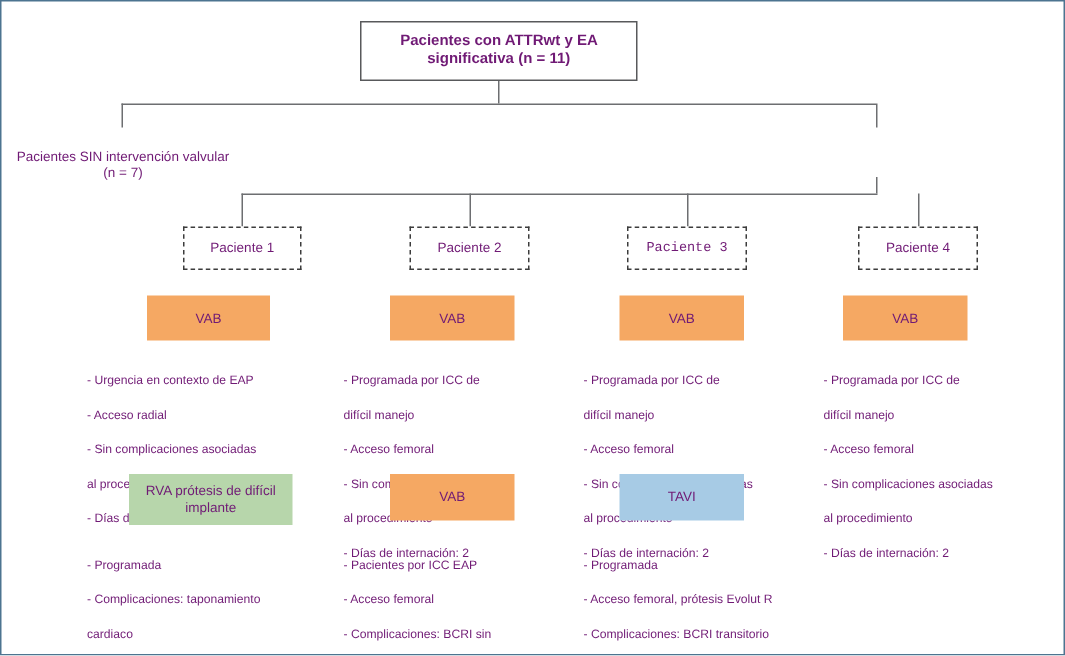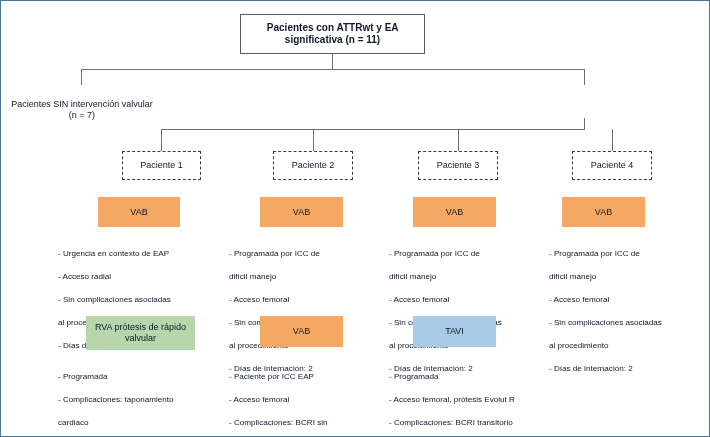--- a/index.html
+++ b/index.html
@@ -9,21 +9,21 @@
   }
   #page {
     position: relative;
     width: 710px;
     height: 437px;
     background: #ffffff;
     box-sizing: border-box;
     border: 1px solid #4d7490;
     overflow: hidden;
     font-family: "Liberation Sans", sans-serif;
-    color: #0f172a;
+    color: #701a75;
   }
 
   
   .box {
     position: absolute;
     box-sizing: border-box;
     display: flex;
     align-items: center;
     justify-content: center;
     text-align: center;
@@ -105,21 +105,21 @@
   <div class="ln-v" style="left:312px; top:128px; height:22px;"></div>
   <div class="ln-v" style="left:457px; top:128px; height:22px;"></div>
   <div class="ln-v" style="left:611px; top:128px; height:22px;"></div>
 
   <div class="box box-dashed" style="left:121px; top:150px; width:79px; height:29px;">
     <span>Paciente 1</span>
   </div>
   <div class="box box-dashed" style="left:272px; top:150px; width:80px; height:29px;">
     <span>Paciente 2</span>
   </div>
-  <div class="box box-dashed" style="left:417px; top:150px; width:80px; height:29px;">
+  <div class="box box-dashed" style="left:417px; top:150px; width:80px; height:29px;font-family:Liberation Mono, monospace;">
     <span>Paciente 3</span>
   </div>
   <div class="box box-dashed" style="left:571px; top:150px; width:80px; height:29px;text-align:center;">
     <span>Paciente 4</span>
   </div>
 
   <div class="box box-proc c-orange" style="left:97px; top:196px; width:82px; height:30px;">
     <span>VAB</span>
   </div>
   <div class="box box-proc c-orange" style="left:259px; top:196px; width:83px; height:30px;">
@@ -163,41 +163,41 @@
     <span class="ln">   difícil manejo</span>
     <span class="ln">- Acceso femoral</span>
     <span class="ln">- Sin complicaciones asociadas</span>
     <span class="ln">   al procedimiento</span>
     <span class="ln">- Días de internación: 2</span>
   </div>
 
   <div class="box box-proc c-green" style="left:85px; top:315px; width:109px; height:34px;">
     <span>
       <span class="ln">RVA prótesis de</span>
-      <span class="ln">rápido valvular</span>
+      <span class="ln">difícil implante</span>
     </span>
   </div>
 
   <div class="box box-proc c-orange" style="left:259px; top:315px; width:83px; height:31px;">
     <span>VAB</span>
   </div>
 
   <div class="box box-proc c-blue" style="left:412px; top:315px; width:83px; height:31px;text-align:right;">
     <span>TAVI</span>
   </div>
 
   <div class="notes" style="left:57px; top:359px; width:168px;">
     <span class="ln">- Programada</span>
     <span class="ln">- Complicaciones: taponamiento</span>
     <span class="ln">   cardiaco</span>
     
   </div>
 
   <div class="notes" style="left:228px; top:359px; width:168px;">
-    <span class="ln">- Paciente por ICC EAP</span>
+    <span class="ln">- Pacientes por ICC EAP</span>
     <span class="ln">- Acceso femoral</span>
     <span class="ln">- Complicaciones: BCRI sin</span>
     
     
   </div>
 
   <div class="notes" style="left:388px; top:359px; width:175px;">
     <span class="ln">- Programada</span>
     <span class="ln">- Acceso femoral, prótesis Evolut R</span>
     <span class="ln">- Complicaciones: BCRI transitorio</span>

